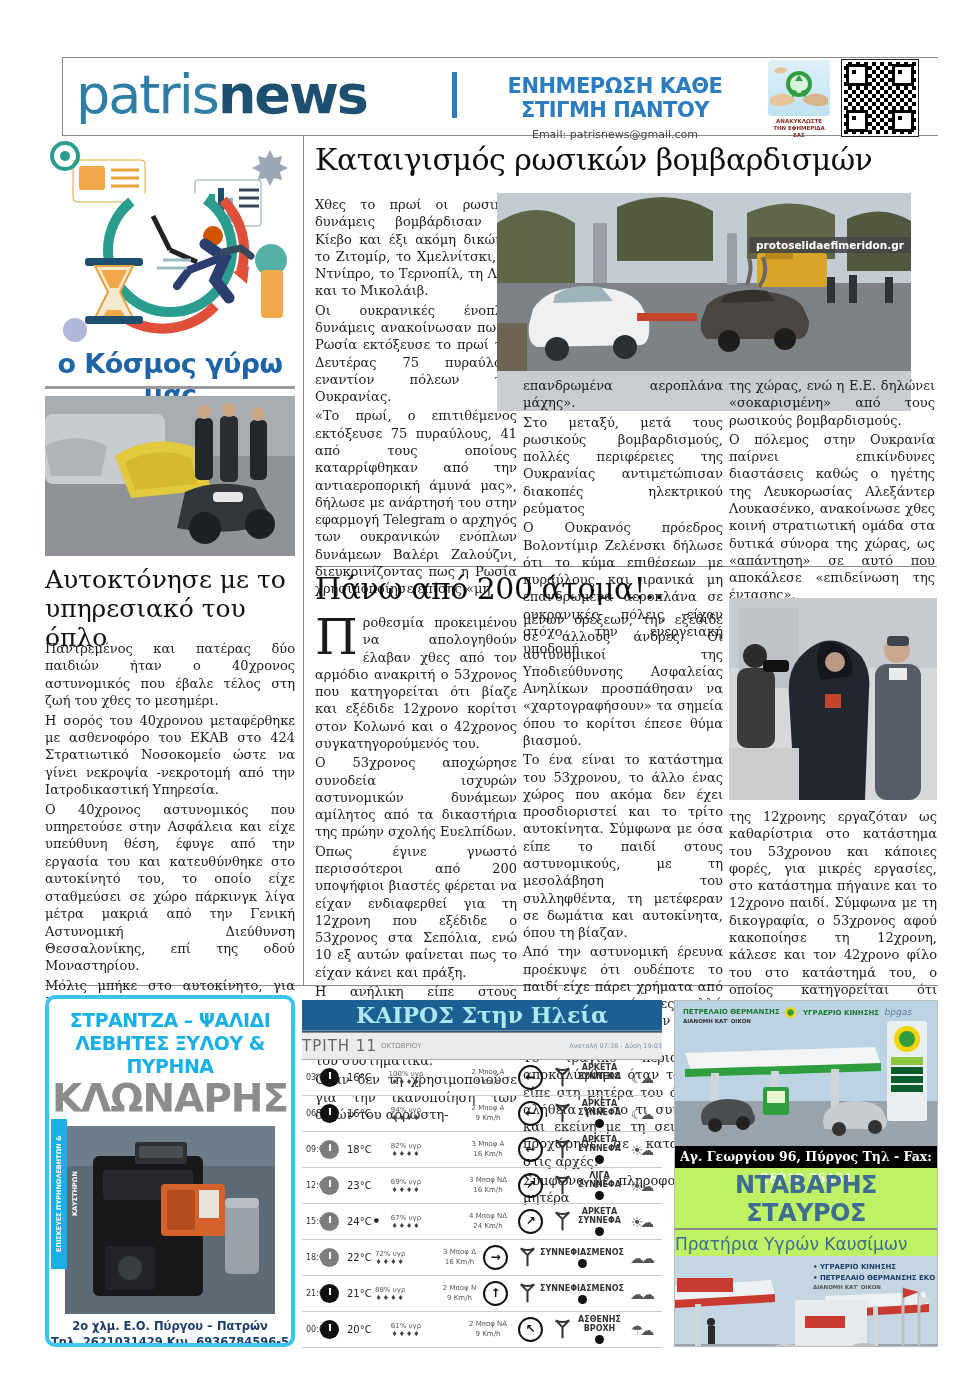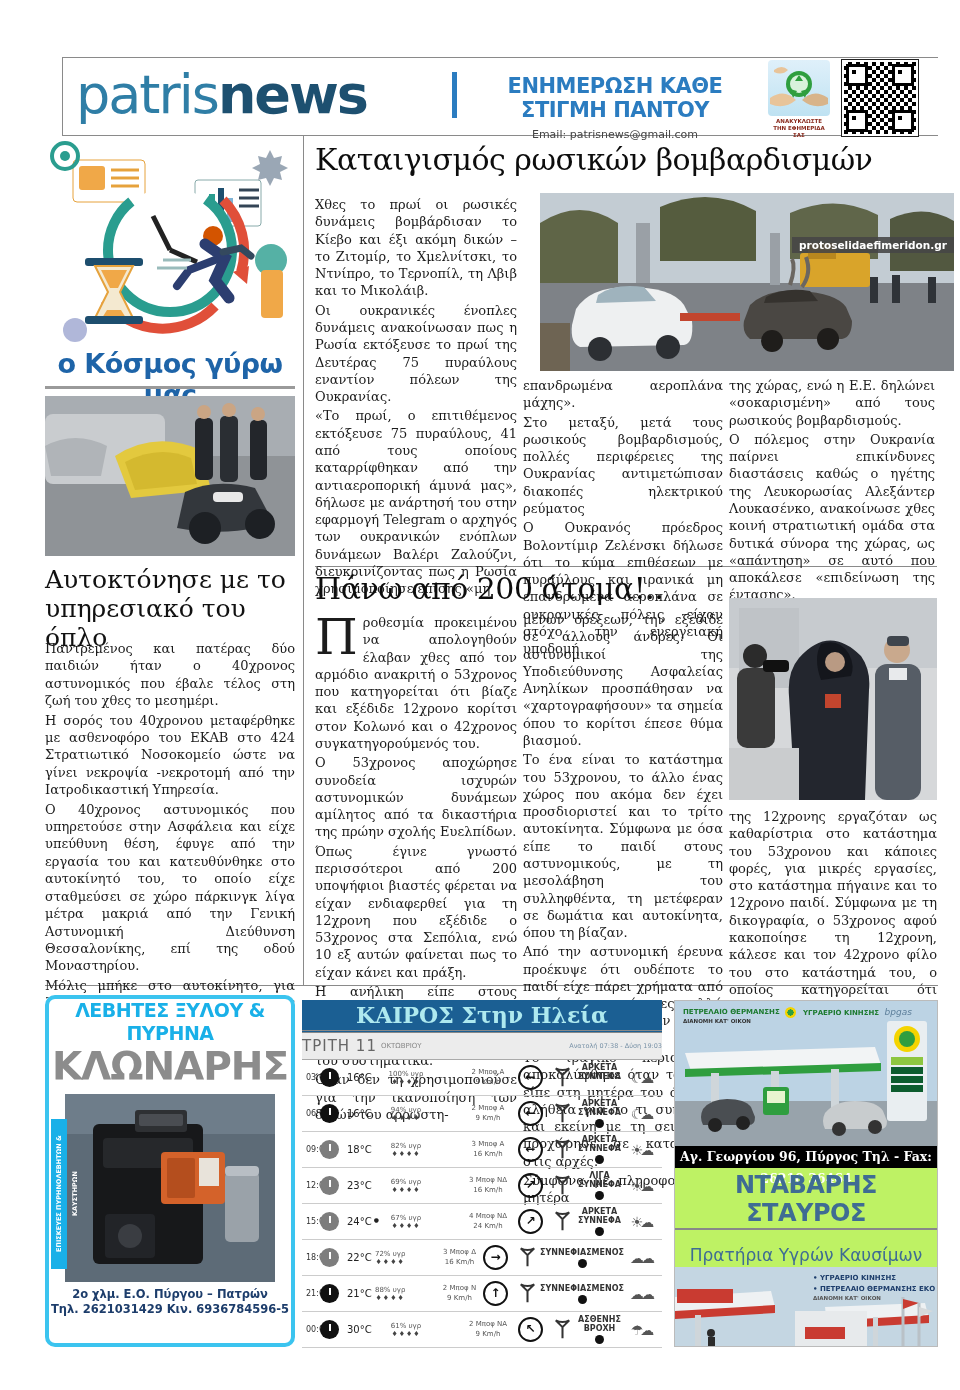--- a/index.html
+++ b/index.html
@@ -59,21 +59,21 @@
   .wwind{width:48px;font-size:7px;color:#555;text-align:center;line-height:1.3;margin-left:35px;}
   .wdir{width:21px;height:21px;border:2px solid #111;border-radius:50%;text-align:center;line-height:20px;font-size:12px;font-weight:700;color:#111;margin:0 6px;flex:none;}
   .wturb{width:26px;text-align:center;flex:none;}
   .wcond{flex:1;text-align:center;font-size:8px;font-weight:700;color:#333;}
   .wbadge{display:block;visibility:hidden;width:9px;height:9px;background:#111;border-radius:50%;margin:2px auto 0;}
   .wicon{width:34px;text-align:center;font-size:14px;letter-spacing:-3px;color:#555;flex:none;}
 
   .bpad{background:#bef264;overflow:hidden;border:1px solid #bbb;box-sizing:border-box;}
   .bpband,.ekoband{background:#000;color:#fff;text-align:center;font-weight:700;font-size:12.5px;height:22px;line-height:22px;font-family:"DejaVu Serif",serif;}
   .davname{font-family:"DejaVu Sans","Liberation Sans",sans-serif;font-weight:800;font-size:24px;color:#3f6c93;text-align:center;letter-spacing:-0.5px;border-bottom:2px solid #888;display:inline-block;padding:0 6px 1px;}
-  .davsub{font-family:"DejaVu Sans","Liberation Sans",sans-serif;font-size:17px;color:#3f6c93;text-align:center;margin-top:15px;}
+  .davsub{font-family:"DejaVu Sans","Liberation Sans",sans-serif;font-size:17px;color:#3f6c93;text-align:left;margin-top:4px;}
   .bptxt{font-family:"DejaVu Sans",sans-serif;font-weight:700;font-size:7px;color:#1c7a2e;line-height:1.3;}
   .bpsmall{font-size:5.5px;color:#333;font-weight:700;}
   .ekobul{font-family:"DejaVu Sans",sans-serif;font-weight:700;font-size:7px;color:#1d3d6b;line-height:1.5;text-align:left;}
 </style>
 </head>
 <body>
 
 <div class="hline" style="left:62px;top:57px;width:876px;"></div>
 <div class="vline" style="left:62px;top:57px;height:78px;"></div>
 <div class="hline" style="left:62px;top:135px;width:876px;"></div>
@@ -191,21 +191,21 @@
     <p>Όπως ανέφεραν συνάδελφοι του 40χρονου, ήταν ένα από τα καλύτερα παιδιά της αστυνομίας και κάνεις δεν είχε αντιληφθεί ότι κάτι του συνέβαινε ή πως αντιμετώπιζε κάποιο σοβαρό επαγγελματικό ή προσωπικό πρόβλημα.</p>
   </div>
 
 <div class="abs a-title" style="left:315px;top:142px;">Καταιγισμός ρωσικών βομβαρδισμών</div>
 <div class="abs col" style="left:315px;top:196px;width:202px;">
     <p>Χθες το πρωί οι ρωσικές δυνάμεις βομβάρδισαν το Κίεβο και έξι ακόμη δικών – το Ζιτομίρ, το Χμελνίτσκι, το Ντνίπρο, το Τερνοπίλ, τη Λβιβ και το Μικολάιβ.</p>
     <p>Οι ουκρανικές ένοπλες δυνάμεις ανακοίνωσαν πως η Ρωσία εκτόξευσε το πρωί της Δευτέρας 75 πυραύλους εναντίον πόλεων της Ουκρανίας.</p>
     <p>«Το πρωί, ο επιτιθέμενος εκτόξευσε 75 πυραύλους, 41 από τους οποίους καταρρίφθηκαν από την αντιαεροπορική άμυνά μας», δήλωσε με ανάρτησή του στην εφαρμογή Telegram ο αρχηγός των ουκρανικών ενόπλων δυνάμεων Βαλέρι Ζαλούζνι, διευκρινίζοντας πως η Ρωσία χρησιμοποίησε επίσης «μη</p>
   </div>
 
-<div class="photo" style="left:540px;top:193px;width:414px;height:178px;">
+<div class="photo" style="left:497px;top:193px;width:414px;height:218px;">
   <svg width="414" height="178" viewBox="0 0 414 178">
     <rect width="414" height="178" fill="#c3ccd3"></rect>
     <rect y="90" width="414" height="88" fill="#7e8287"></rect>
     <path d="M0 30 q40 -26 78 0 v60 h-78 z" fill="#5f6547"></path>
     <path d="M120 14 q50 -22 96 4 v50 h-96 z" fill="#555c3e"></path>
     <path d="M250 20 q46 -20 88 2 v44 h-88 z" fill="#60664a"></path>
     <path d="M350 26 q34 -16 64 2 v50 h-64 z" fill="#525840"></path>
     <rect x="96" y="30" width="14" height="60" fill="#9aa0a6"></rect>
     <rect x="230" y="40" width="10" height="52" fill="#9aa0a6"></rect>
     <rect x="260" y="60" width="70" height="34" rx="3" fill="#d9a42a"></rect>
@@ -281,20 +281,21 @@
       <rect x="160" y="70" width="18" height="12" fill="#e8eaec"></rect>
     </g>
     <rect x="0" y="150" width="70" height="52" fill="#caccce"></rect>
   </svg>
 </div>
 <div class="abs col" style="left:729px;top:808px;width:208px;">
     <p>της 12χρονης εργαζόταν ως καθαρίστρια στο κατάστημα του 53χρονου και κάποιες φορές, για μικρές εργασίες, στο κατάστημα πήγαινε και το 12χρονο παιδί. Σύμφωνα με τη δικογραφία, ο 53χρονος αφού κακοποίησε τη 12χρονη, κάλεσε και τον 42χρονο φίλο του στο κατάστημά του, ο οποίος κατηγορείται ότι ασέλγησε σε βάρος του παιδιού.</p>
   </div>
 
 <div class="abs klon" style="left:45px;top:995px;width:250px;height:352px;">
+  <div class="l1" style="margin-top:10px;">ΣΤΡΑΝΤΖΑ – ΨΑΛΙΔΙ</div>
   <div class="l2">ΛΕΒΗΤΕΣ ΞΥΛΟΥ &amp; ΠΥΡΗΝΑ</div>
   <div class="nm">ΚΛΩΝΑΡΗΣ</div>
   <div style="position:relative;width:210px;height:188px;margin:8px auto 0;">
     <svg width="210" height="188" viewBox="0 0 210 188">
       <rect width="210" height="188" fill="#5d6b77"></rect>
       <rect x="0" y="0" width="210" height="40" fill="#6e7d8a"></rect>
       <rect x="28" y="30" width="110" height="140" rx="6" fill="#17181a"></rect>
       <rect x="38" y="44" width="90" height="30" rx="4" fill="#26282b"></rect>
       <rect x="70" y="16" width="52" height="22" rx="3" fill="#2e3033"></rect>
       <rect x="74" y="20" width="44" height="12" rx="2" fill="#4a4d52"></rect>
@@ -416,21 +417,21 @@
     <span class="wturb"><svg width="17" height="24" viewBox="0 0 20 26">
             <path d="M10 12 L10 25 M10 12 L2 4 M10 12 L18 4 M2 4 Q10 8 18 4" stroke="#333" stroke-width="2.4" fill="none"></path>
           </svg></span>
     <span class="wcond"><span>ΣΥΝΝΕΦΙΑΣΜΕΝΟΣ</span><span class="wbadge" style="visibility: visible;"></span></span>
     <span class="wicon">☁☁</span>
   </div>
 
   <div class="wrow shade-dark">
     <span class="wtime">00:00</span>
     <span class="wclock"></span>
-    <span class="wtemp">30°C</span>
+    <span class="wtemp">20°C</span>
     <span class="whum"><span>61% υγρ</span><span class="drops"></span></span>
     <span class="wwind"><span>2 Μποφ ΝΑ</span><br><span>9 Km/h</span></span>
     <span class="wdir">↖</span>
     <span class="wturb"><svg width="17" height="24" viewBox="0 0 20 26">
             <path d="M10 12 L10 25 M10 12 L2 4 M10 12 L18 4 M2 4 Q10 8 18 4" stroke="#333" stroke-width="2.4" fill="none"></path>
           </svg></span>
     <span class="wcond"><span>ΑΣΘΕΝΗΣ ΒΡΟΧΗ</span><span class="wbadge" style="visibility: visible;"></span></span>
     <span class="wicon">☂☁</span>
   </div>
 </div>

